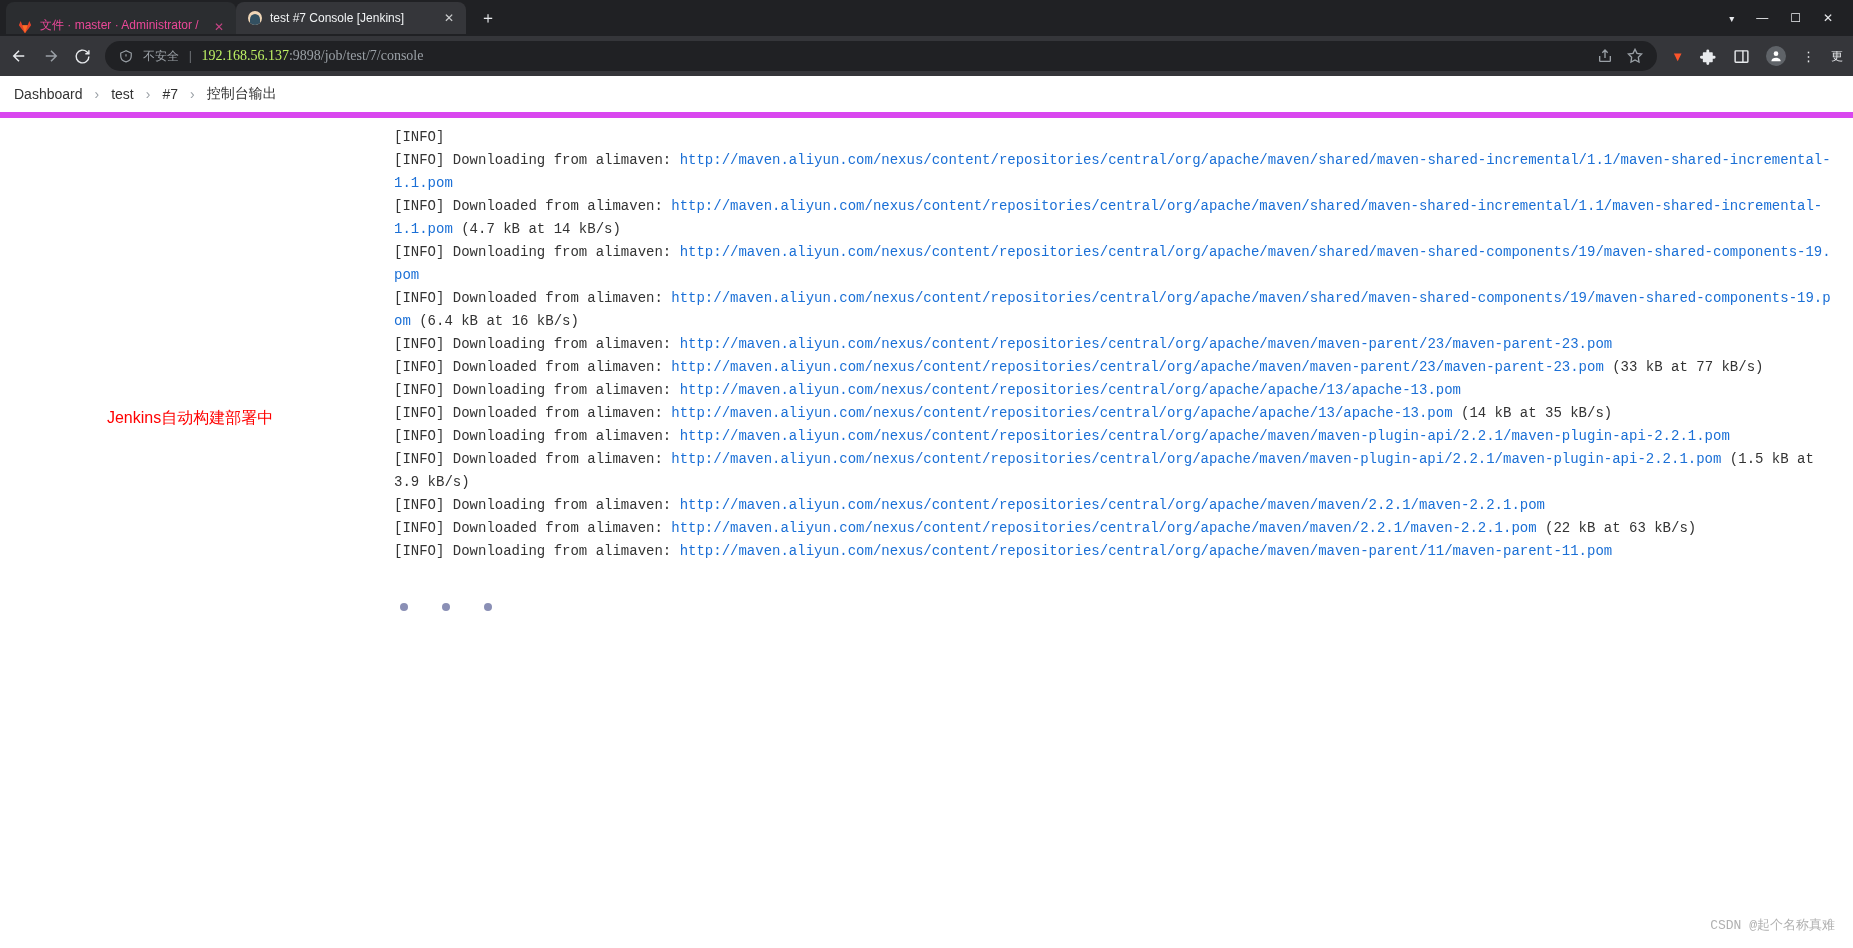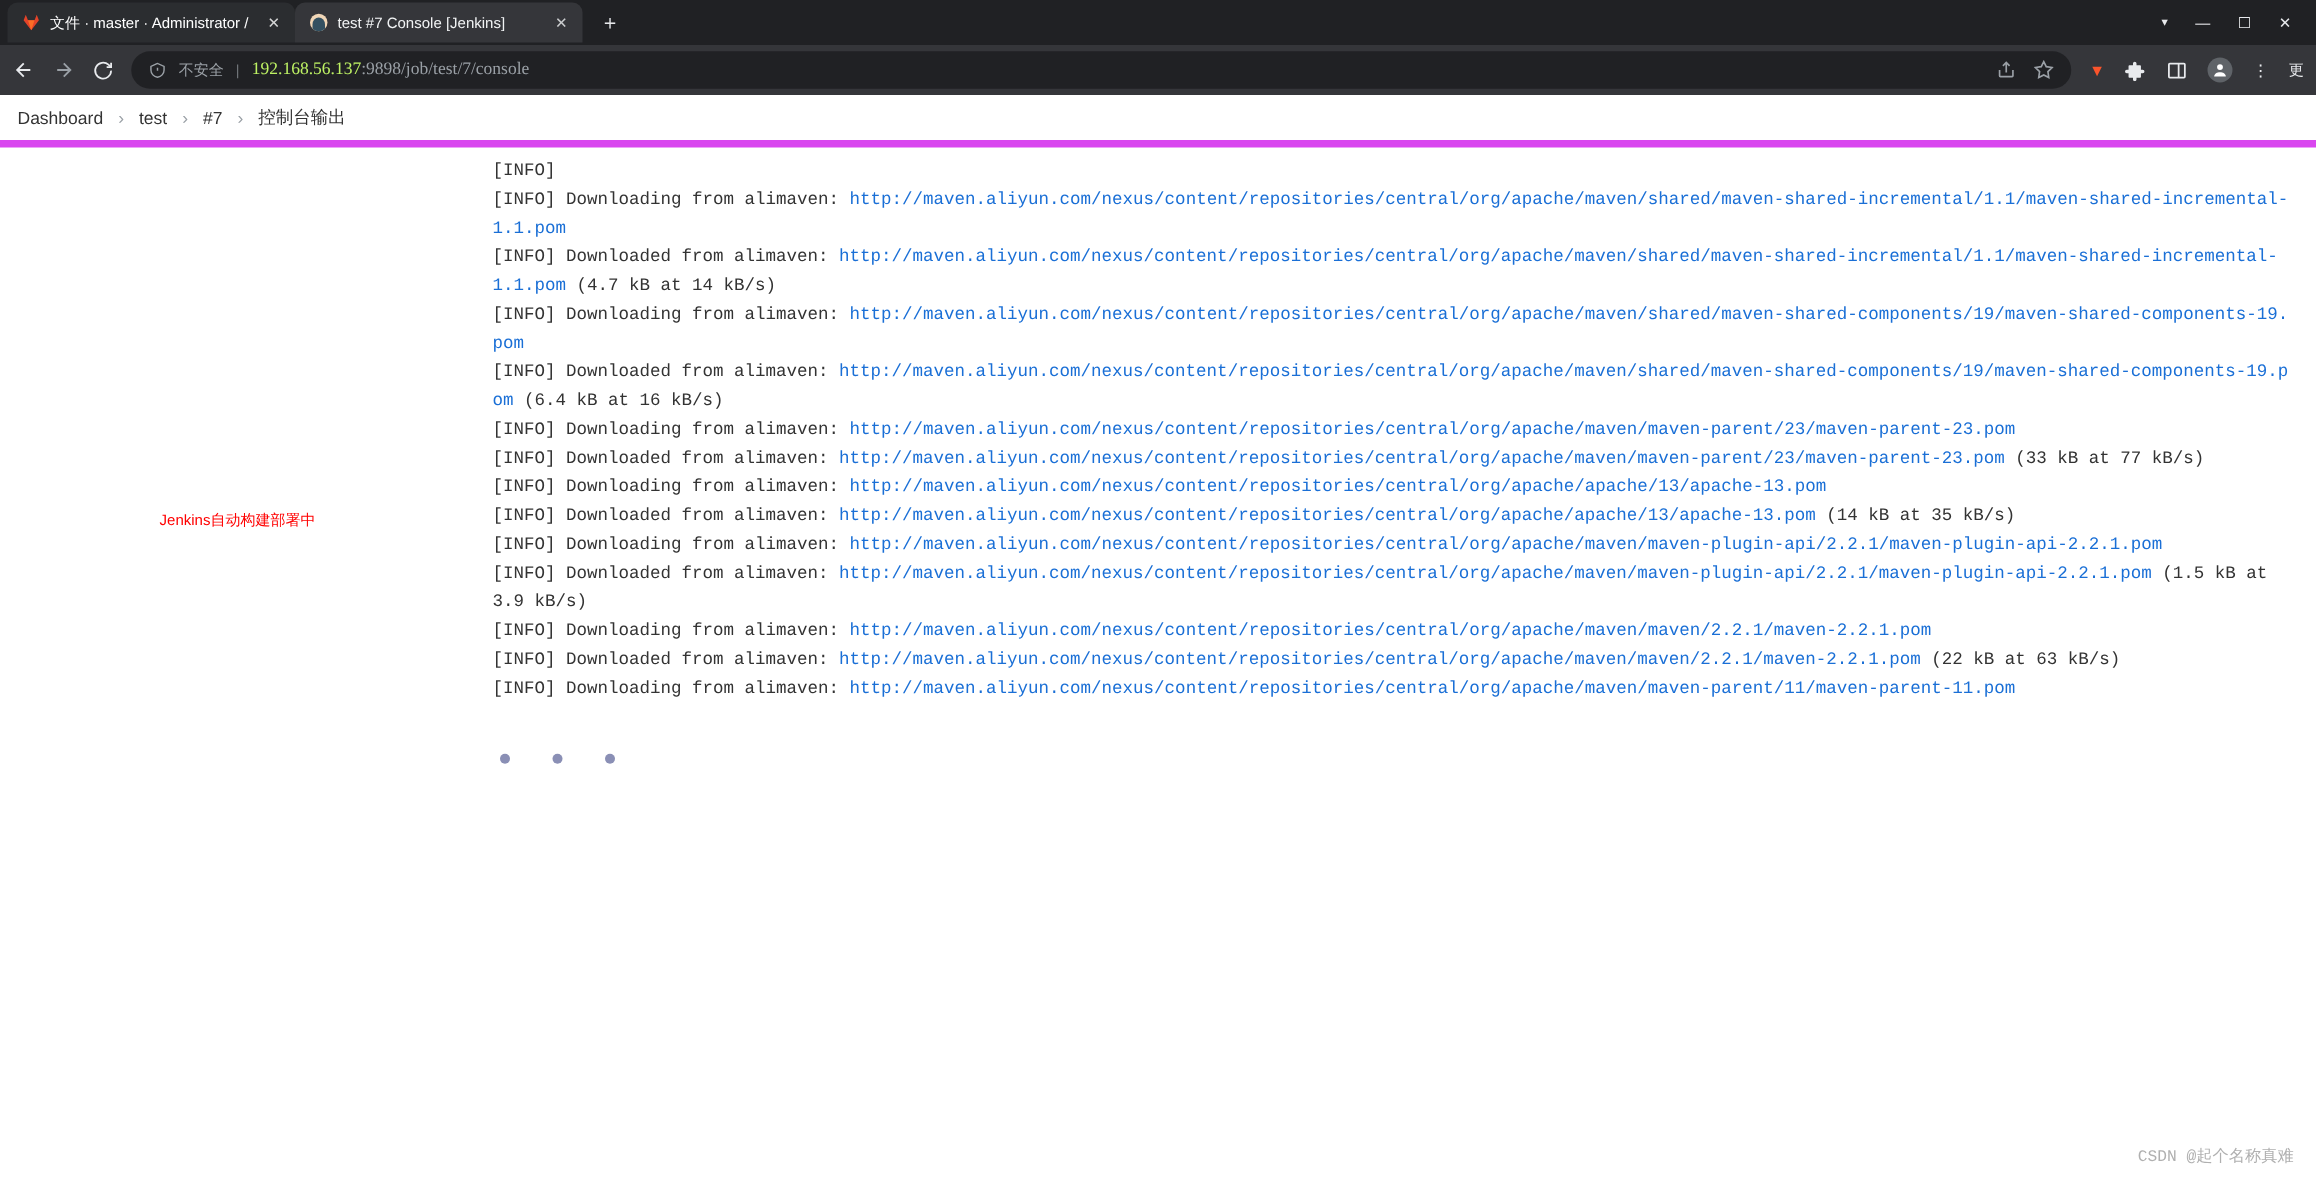--- a/index.html
+++ b/index.html
@@ -1,21 +1,21 @@
 <!DOCTYPE html>
 <html><head>
 <meta charset="utf-8">
 <style>
   * { margin:0; padding:0; box-sizing:border-box; }
   body { font-family:"Segoe UI","Microsoft YaHei",Arial,sans-serif; font-size:13px; background:#fff; overflow:hidden; }
 
   .browser-top { background:#202124; color:#e8eaed; }
   .tab-strip { display:flex; align-items:center; height:36px; padding:0 6px; gap:0; }
   .tab { display:flex; align-items:center; height:32px; padding:0 12px; min-width:230px; max-width:240px; border-top-left-radius:8px; border-top-right-radius:8px; gap:8px; font-size:12px; }
-  .tab.inactive { background:#2b2d30; color:#ffffff; }
+  .tab.inactive { background:#2b2d30; color:#ec4899;align-items:flex-end; }
   .tab.active   { background:#35363a; color:#f1f3f4; }
   .tab .title { flex:1; white-space:nowrap; overflow:hidden; text-overflow:ellipsis; }
   .tab .close { opacity:.8; }
   .gitlab-icon { width:14px; height:14px; display:inline-block; }
   .jenkins-icon { width:14px; height:14px; border-radius:50%; background:#f0d6b7; display:inline-block; position:relative; overflow:hidden; }
   .jenkins-icon::after{content:"";position:absolute;inset:3px 2px 0 2px;background:#335061;border-radius:50% 50% 0 0;}
   .newtab { width:28px; height:28px; display:flex; align-items:center; justify-content:center; color:#e8eaed; margin-left:8px; font-size:16px; border-radius:4px; }
   .win-controls { margin-left:auto; display:flex; gap:22px; padding-right:14px; color:#e8eaed; font-size:12px; align-items:center;}
   .win-controls .chev{font-size:10px;}
 
@@ -30,21 +30,21 @@
   .toolbar-right { display:flex; align-items:center; gap:16px; color:#e8eaed; }
   .avatar-icon{width:20px;height:20px;border-radius:50%;background:#5f6368;display:flex;align-items:center;justify-content:center;}
   .brave-icon{color:#fb542b;font-weight:bold;}
 
   .breadcrumbs { display:flex; align-items:center; height:42px; padding:12px 14px; gap:12px; border-bottom:6px solid #d946ef; color:#333; font-size:14px;}
   .crumb { color:#333; }
   .sep { color:#9aa0a6; }
 
   .page { display:flex; height:calc(948px - 36px - 40px - 42px); }
   .side { width:380px; display:flex; align-items:flex-start; justify-content:center; padding-top:290px;}
-  .side-note { color:#ff0000; font-size:12px; font-family:"Microsoft YaHei",sans-serif;}
+  .side-note { color:#ff0000; font-size:16px; font-family:"Microsoft YaHei",sans-serif;}
   .console-wrap { flex:1; padding:8px 20px 20px 14px; overflow:hidden;}
   .console { font-family:Consolas,"Courier New",monospace; font-size:14px; line-height:23px; color:#333; white-space:normal; word-break:break-all;}
   .console a { color:#1a6fd6; text-decoration:none; }
   .console b { font-weight:bold; }
   .line { }
 
   .dots { display:flex; gap:34px; margin:40px 0 0 6px;}
   .dot { width:8px; height:8px; border-radius:50%; background:#8a8fb5; }
 
   .watermark { position:fixed; right:18px; bottom:14px; color:#b0b0b0; font-size:13px; font-family:Liberation Mono, monospace;}

